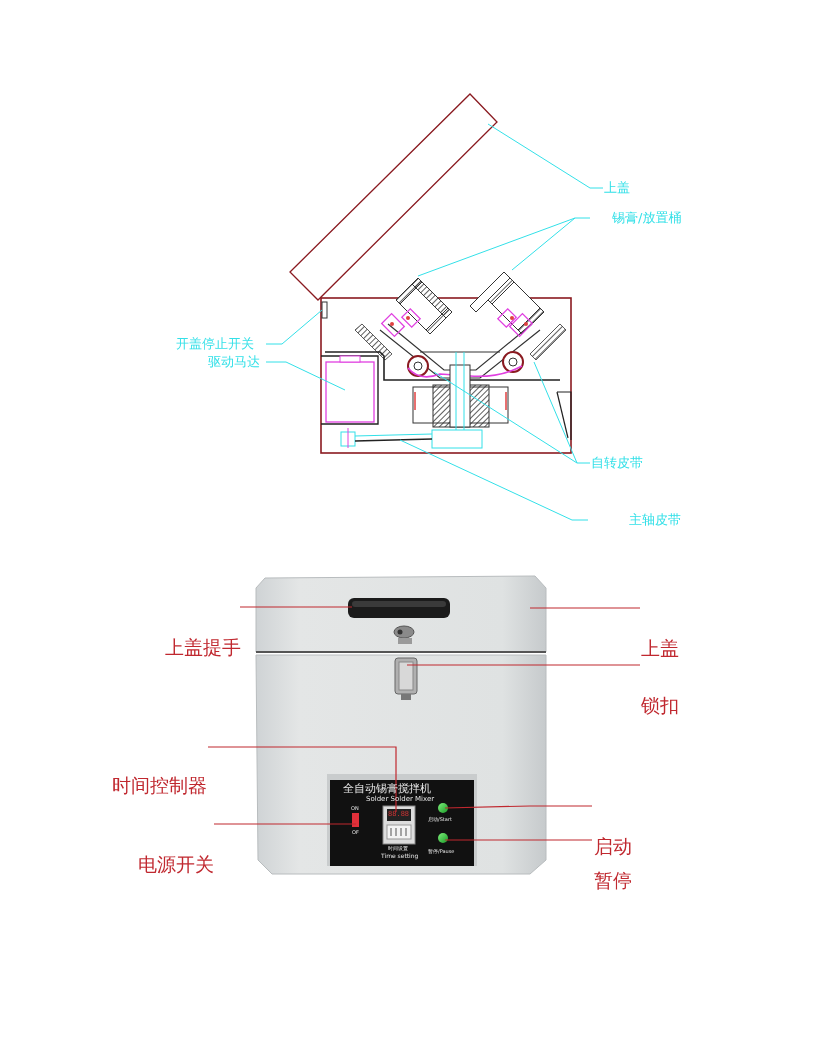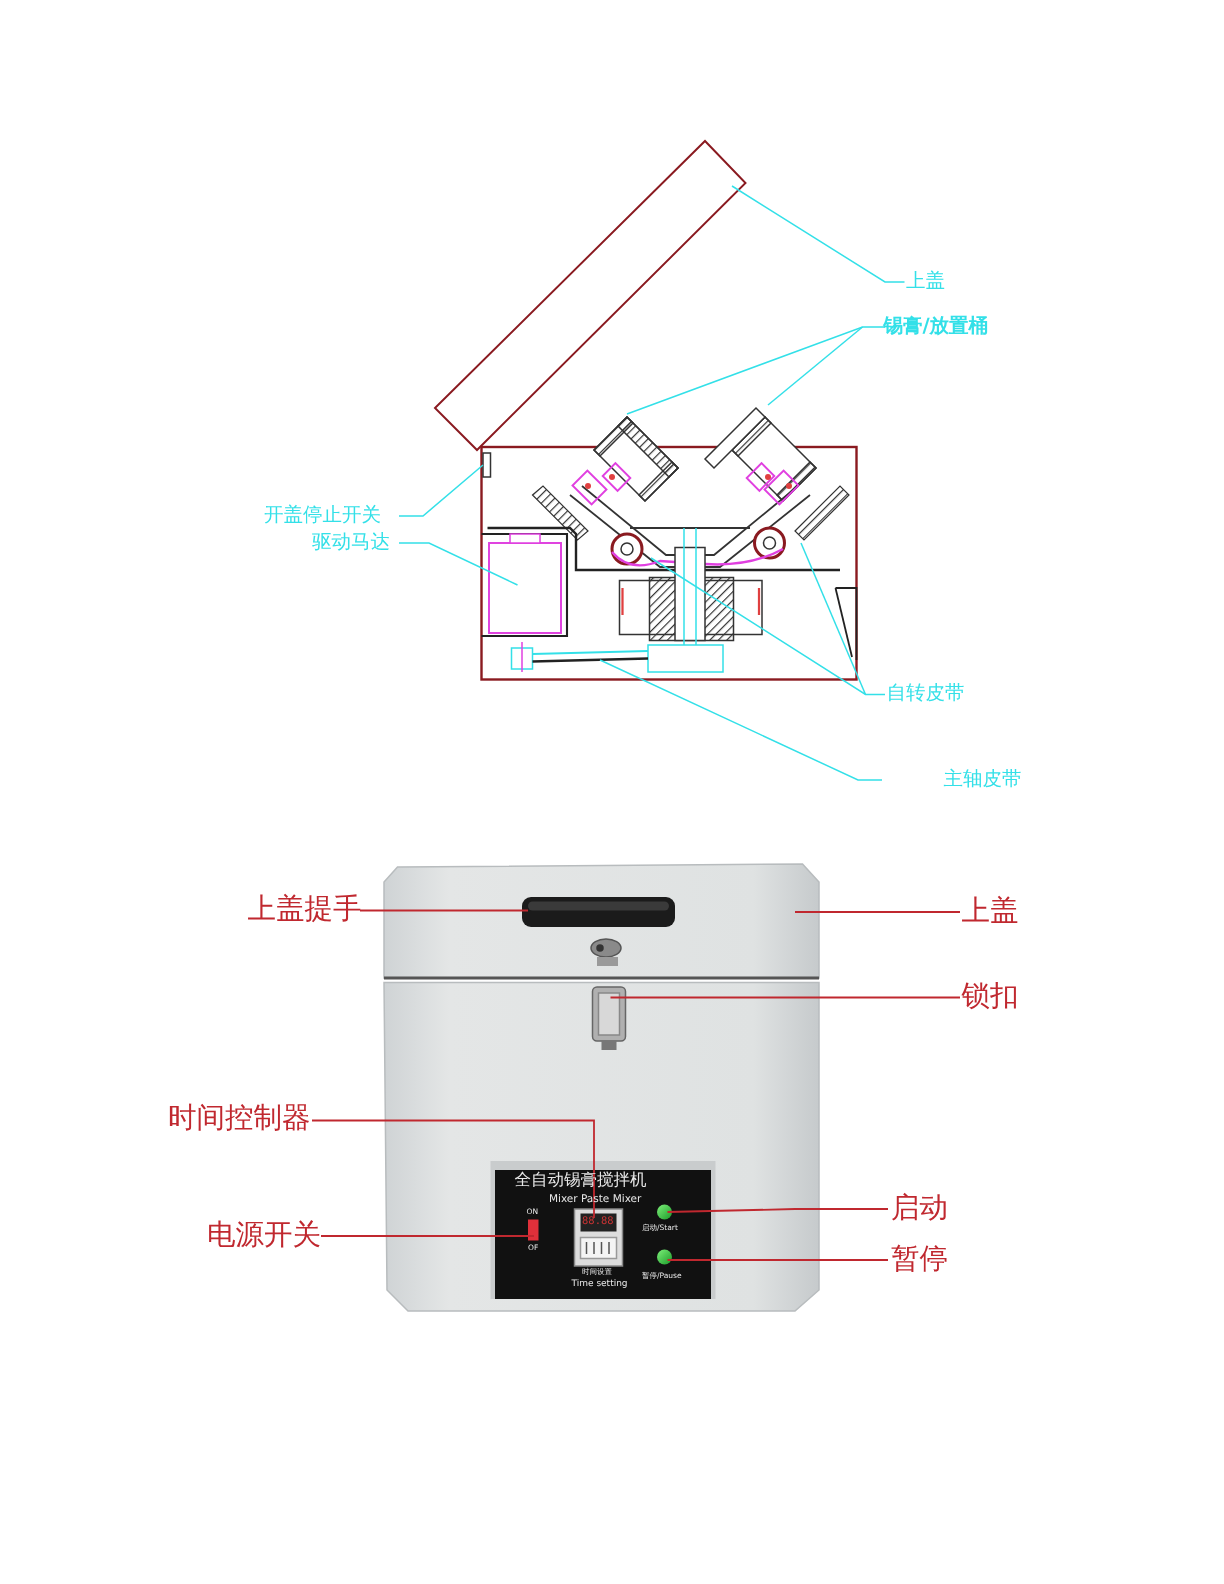--- a/index.html
+++ b/index.html
@@ -1,20 +1,20 @@
 <!DOCTYPE html>
 <html><head>
 <meta charset="utf-8">
 <style>
   html, body { margin: 0; padding: 0; background: #ffffff; }
   body { width: 816px; height: 1056px; position: relative; overflow: hidden; font-family: "DejaVu Sans", sans-serif; }
   .page { position: absolute; left: 0; top: 0; width: 752px; height: 1056px; }
   svg { position: absolute; left: 0; top: 0; }
   .lbl-cyan { position: absolute; color: #33e0e8; font-size: 13px; white-space: nowrap; line-height: 1; }
-  .lbl-red { position: absolute; color: #c0282f; font-size: 19px; white-space: nowrap; line-height: 1; font-family: "DejaVu Serif", serif; }
+  .lbl-red { position: absolute; color: #c0282f; font-size: 19px; white-space: nowrap; line-height: 1; font-family: "DejaVu Serif", serif; margin-top: 41px; }
   .panel-text { position: absolute; color: #e8e8e8; white-space: nowrap; line-height: 1; }
 </style>
 </head>
 <body>
 
 <div class="page">
 
   <svg width="816" height="560" viewBox="0 0 816 560">
     <defs>
       <pattern id="hatch" width="4" height="4" patternUnits="userSpaceOnUse" patternTransform="rotate(45)">
@@ -110,21 +110,21 @@
       <polyline points="512,270 575,218"></polyline>
       <polyline points="266,344 282,344 322,310"></polyline>
       <polyline points="266,362 286,362 345,390"></polyline>
       <polyline points="434,372 577,463 590,463"></polyline>
       <polyline points="534,362 577,463"></polyline>
       <polyline points="400,440 572,520 588,520"></polyline>
     </g>
   </svg>
 
   <span class="lbl-cyan" style="left:604px;top:181px;">上盖</span>
-  <span class="lbl-cyan" style="left:589px;top:211px;font-weight:bold;">锡膏/放置桶</span>
+  <span class="lbl-cyan" style="left:612px;top:211px;">锡膏/放置桶</span>
   <span class="lbl-cyan" style="left:176px;top:337px;text-align:right;">开盖停止开关</span>
   <span class="lbl-cyan" style="left:208px;top:355px;">驱动马达</span>
   <span class="lbl-cyan" style="left:591px;top:456px;text-align:center;">自转皮带</span>
   <span class="lbl-cyan" style="left:589px;top:513px;margin-left:40px;">主轴皮带</span>
 
   <svg width="816" height="1056" viewBox="0 0 816 1056" style="top:0;left:0;">
     <defs>
       <linearGradient id="body" x1="0" x2="1" y1="0" y2="0">
         <stop offset="0" stop-color="#cfd3d5"></stop>
         <stop offset="0.15" stop-color="#e4e6e6"></stop>
@@ -185,22 +185,22 @@
       <line x1="240" y1="607" x2="352" y2="607"></line>
       <line x1="530" y1="608" x2="640" y2="608"></line>
       <line x1="407" y1="665" x2="640" y2="665"></line>
       <polyline points="208,747 396,747 396,812"></polyline>
       <line x1="214" y1="824" x2="356" y2="824"></line>
       <polyline points="445,808 530,806 592,806"></polyline>
       <line x1="445" y1="840" x2="592" y2="840"></line>
     </g>
   </svg>
 
-  <span class="panel-text" style="left:343px;top:783px;font-size:11px;font-family:Liberation Mono, monospace;">全自动锡膏搅拌机</span>
-  <span class="panel-text" style="left:366px;top:796px;font-size:7px;">Mixer Paste Mixer</span>
+  <span class="panel-text" style="left:343px;top:783px;font-size:11px;font-family:Liberation Serif, serif;">全自动锡膏搅拌机</span>
+  <span class="panel-text" style="left:366px;top:796px;font-size:7px;">Solder Solder Mixer</span>
   <span class="panel-text" style="left:351px;top:806px;font-size:5px;">ON</span>
   <span class="panel-text" style="left:352px;top:830px;font-size:5px;">OF</span>
   <span class="panel-text" style="left:388px;top:811px;font-size:7px;color:#cc3333;font-family:'DejaVu Sans Mono',monospace;">88.88</span>
   <span class="panel-text" style="left:388px;top:846px;font-size:5px;">时间设置</span>
   <span class="panel-text" style="left:381px;top:853px;font-size:6px;">Time setting</span>
   <span class="panel-text" style="left:428px;top:817px;font-size:5px;">启动/Start</span>
   <span class="panel-text" style="left:428px;top:849px;font-size:5px;">暂停/Pause</span>
 
   <span class="lbl-red" style="left:165px;top:597px;">上盖提手</span>
   <span class="lbl-red" style="left:641px;top:598px;">上盖</span>

